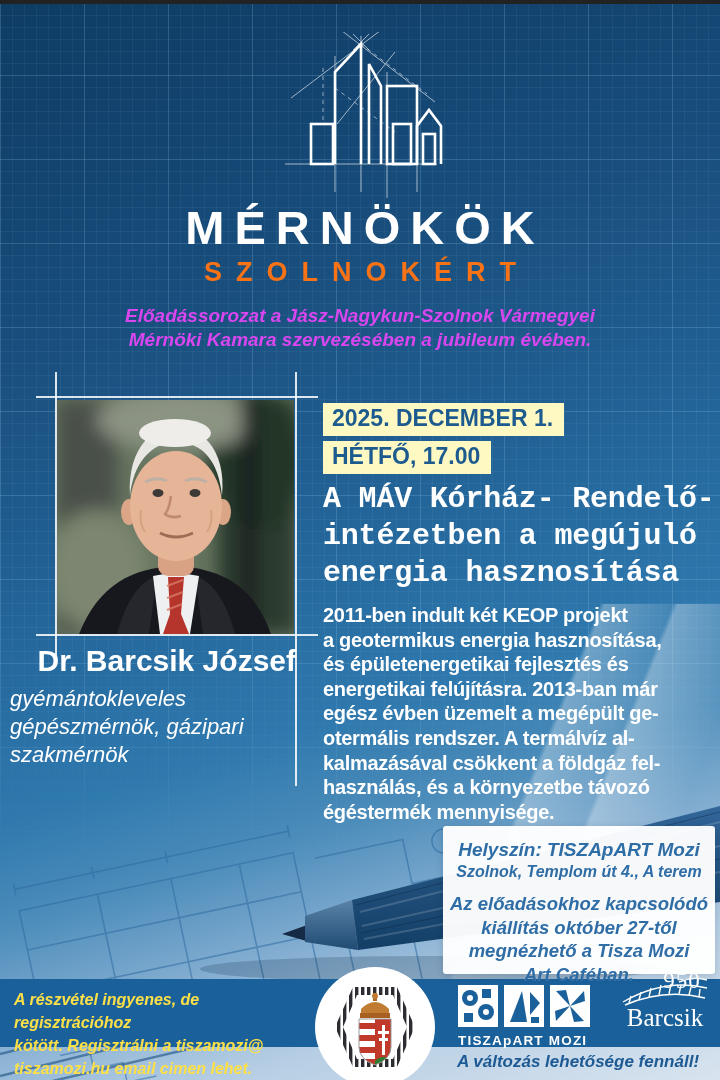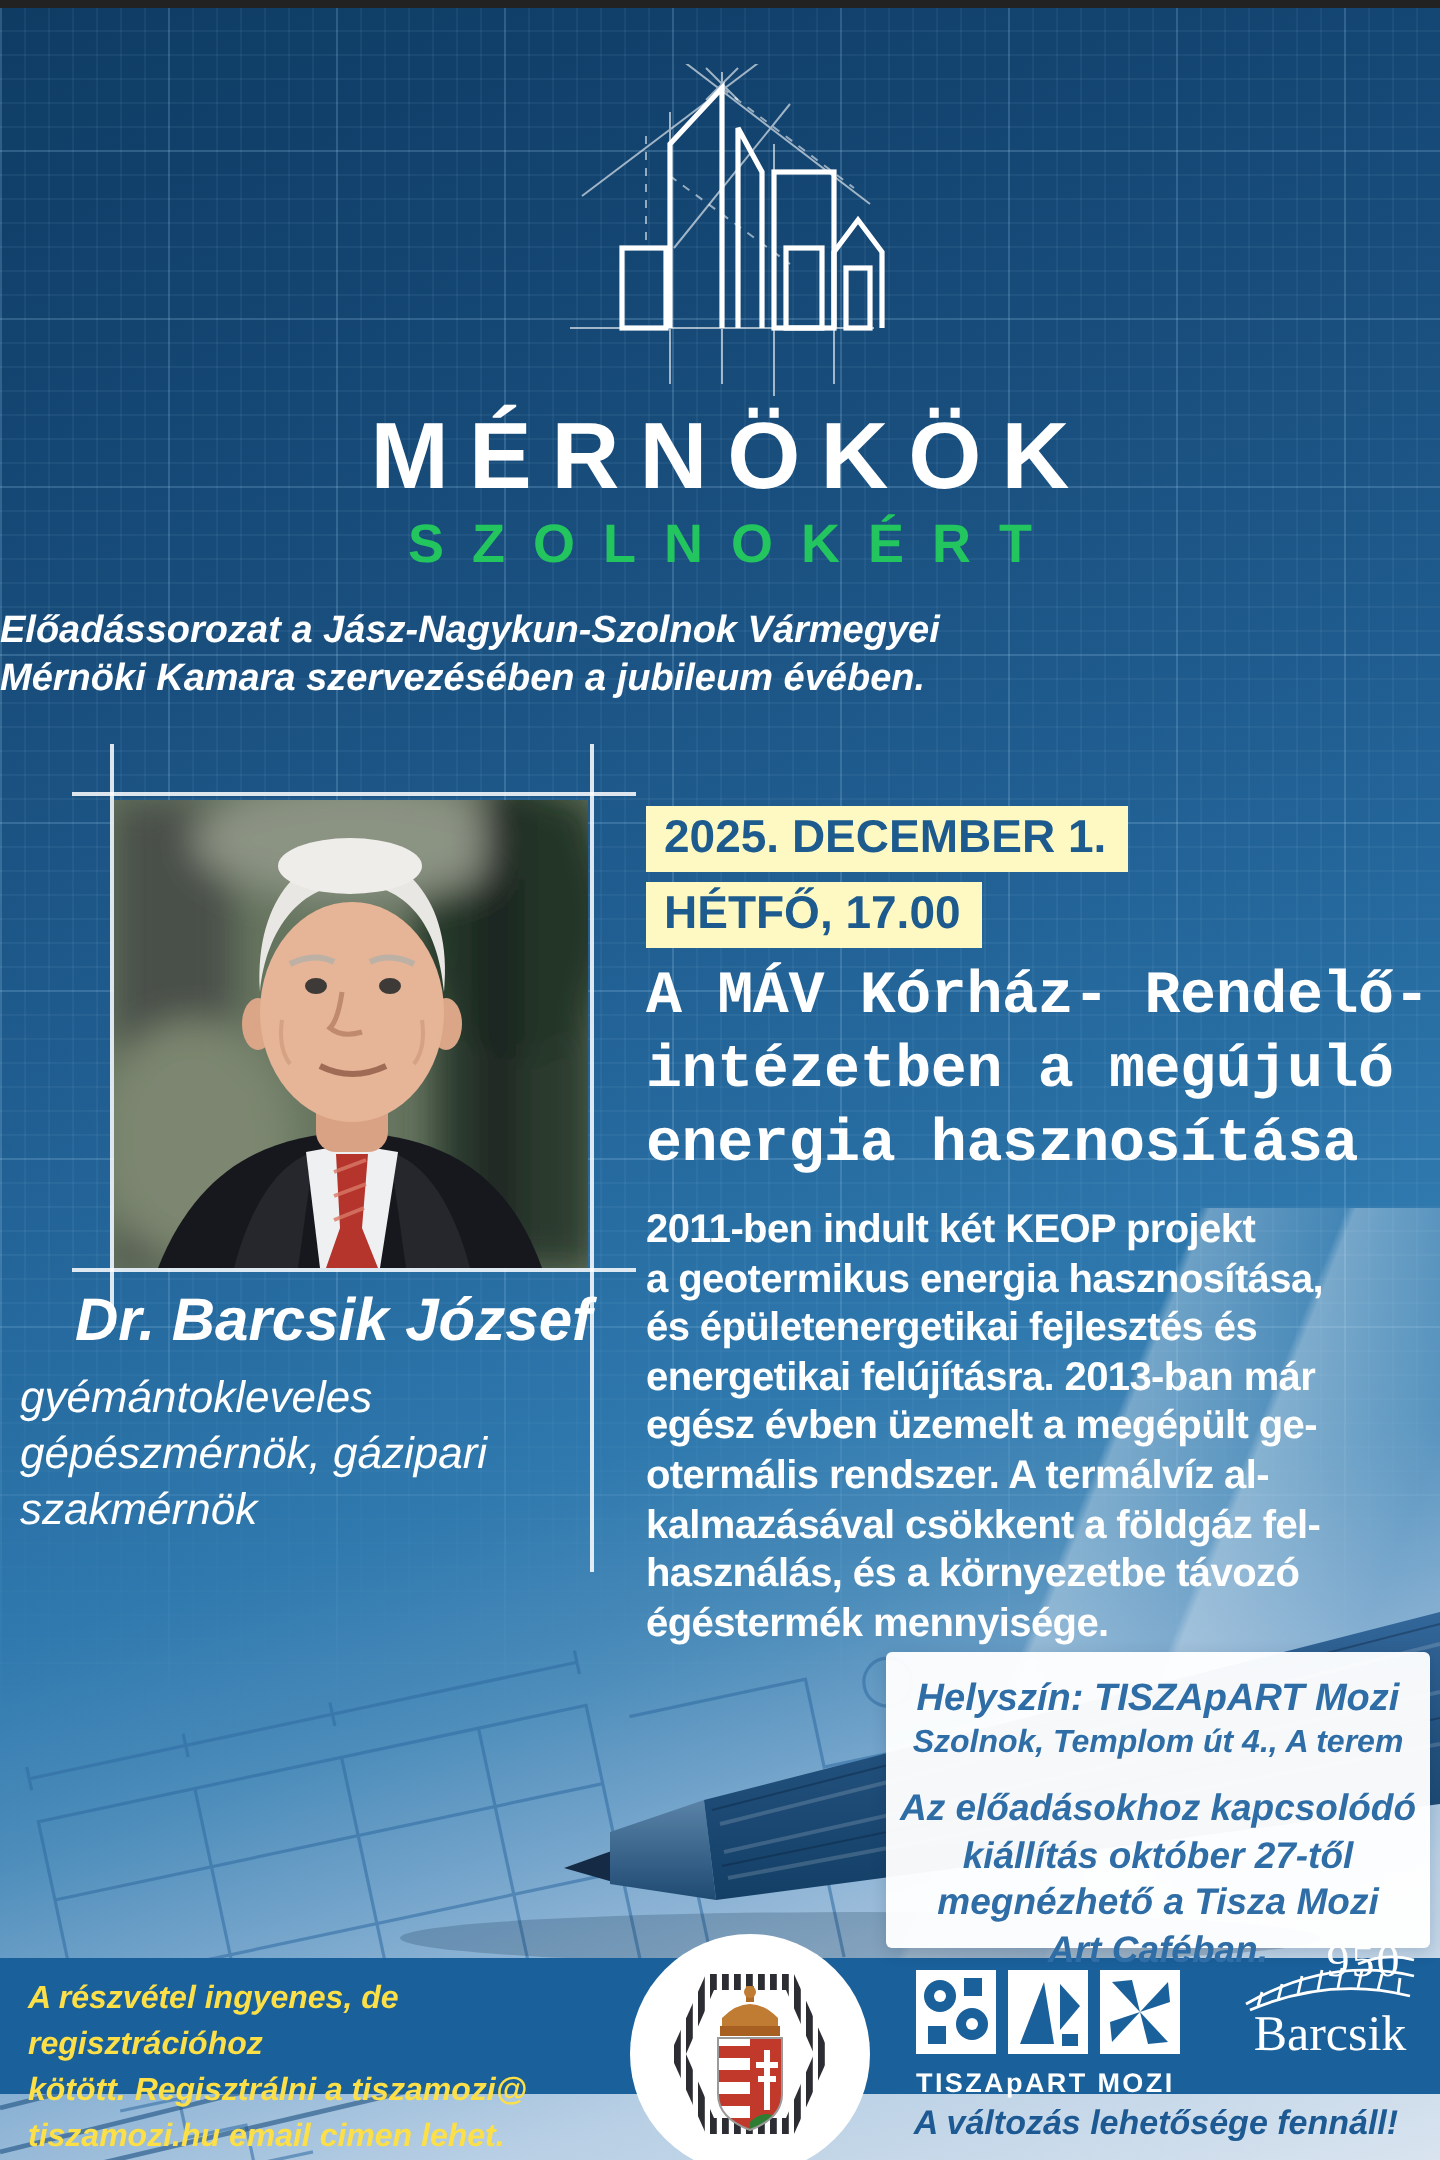--- a/index.html
+++ b/index.html
@@ -23,33 +23,33 @@
     background:linear-gradient(112deg,transparent 46%,rgba(255,255,255,.30) 47%,rgba(255,255,255,.10) 60%,
                rgba(255,255,255,.34) 61%,rgba(255,255,255,.06) 78%);}
   .bg-blueprint{position:absolute;z-index:2;left:0;top:720px;}
   .bg-pencil{position:absolute;z-index:3;left:0;top:780px;}
 
   
   .logo-mark{position:absolute;z-index:5;left:277px;top:28px;width:166px;height:168px;}
   .org-title{position:absolute;z-index:5;left:0;top:196px;width:720px;margin:0;text-align:center;
     color:#fff;font-size:47px;font-weight:bold;letter-spacing:10px;text-indent:10px;}
   .org-subtitle{position:absolute;z-index:5;left:0;top:253px;width:720px;margin:0;text-align:center;
-    color:#22c55e;font-size:27px;font-weight:600;letter-spacing:14px;text-indent:14px;}
-  .series-note{position:absolute;z-index:5;left:0;top:300px;width:720px;margin:0;
-    color:#ffffff;font-size:19px;font-weight:bold;font-style:italic;line-height:24px;white-space:pre-line;}
+    color:#f97316;font-size:27px;font-weight:600;letter-spacing:14px;text-indent:14px;}
+  .series-note{position:absolute;z-index:5;left:0;top:300px;width:720px;margin:0;text-align:center;
+    color:#d946ef;font-size:19px;font-weight:bold;font-style:italic;line-height:24px;white-space:pre-line;}
 
   
   .photo-frame{position:absolute;z-index:5;left:57px;top:396px;width:237px;height:234px;overflow:hidden;}
   .guide{position:absolute;z-index:6;background:rgba(255,255,255,.85);}
   .guide.h1g{left:36px;top:392px;width:282px;height:2px;}
   .guide.h2g{left:36px;top:630px;width:282px;height:2px;}
   .guide.v1g{left:55px;top:368px;width:2px;height:288px;}
   .guide.v2g{left:295px;top:368px;width:2px;height:414px;}
   .speaker-name{position:absolute;z-index:6;left:10px;top:640px;width:286px;margin:0;text-align:right;
-    color:#fff;font-size:30px;font-weight:bold;font-style:italic;}
+    color:#fff;font-size:30px;font-weight:bold;}
   .speaker-creds{position:absolute;z-index:6;left:10px;top:681px;width:286px;margin:0;text-align:left;
     color:#fff;font-size:22px;font-style:italic;line-height:28px;white-space:pre-line;}
 
   
   .badge{position:absolute;z-index:5;display:inline-block;background:#fef9c3;color:#1d5b8f;
     font-weight:bold;font-size:23px;padding:4px 11px 6px 9px;line-height:1;}
   .badge.date{left:323px;top:399px;}
   .badge.time{left:323px;top:437px;}
   .event-title{position:absolute;z-index:5;left:323px;top:477px;width:396px;margin:0;color:#fff;
     font-size:30px;font-weight:bold;line-height:37px;white-space:pre-line;letter-spacing:-0.2px;font-family:Liberation Mono, monospace;}

